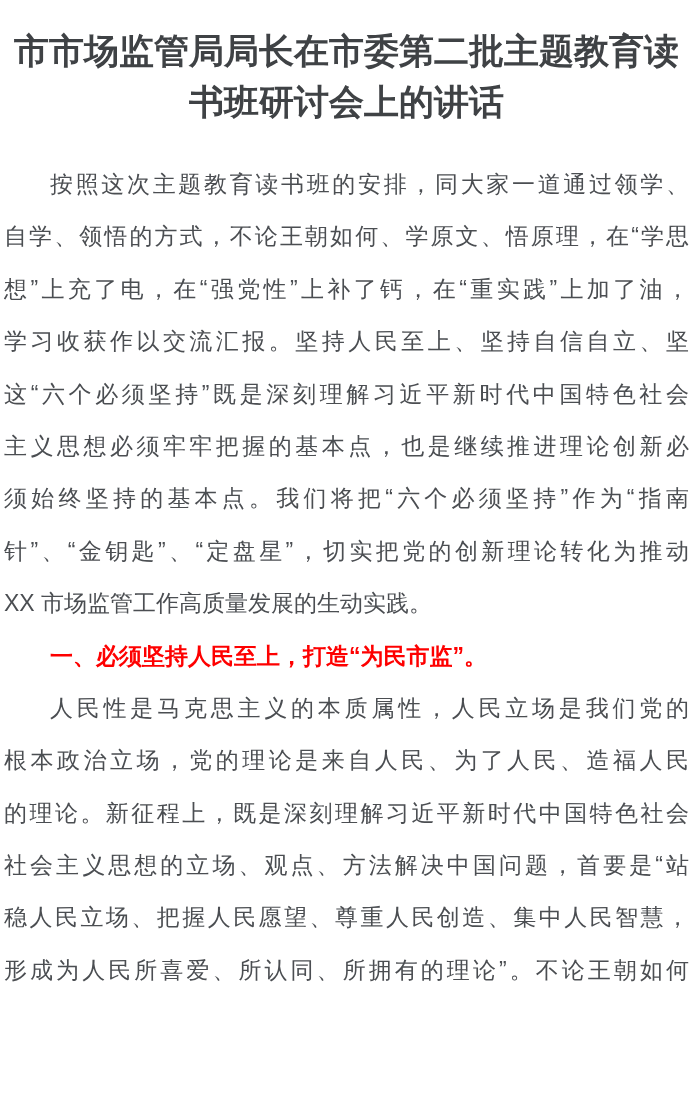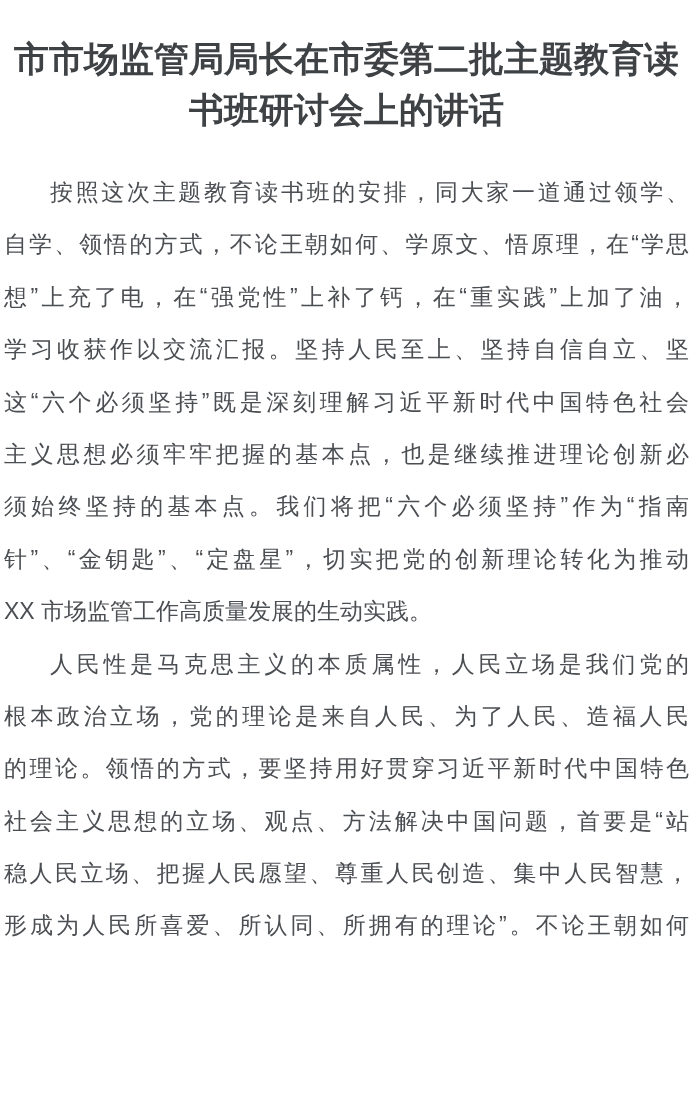--- a/index.html
+++ b/index.html
@@ -12,21 +12,21 @@
     height: 1097px;
     overflow: hidden;
     font-family: "Liberation Sans", sans-serif;
   }
   .page {
     width: 685px;
     padding: 0 4px;
     box-sizing: content-box;
   }
   .title {
-    margin: 8px;
+    margin: 0;
     padding-top: 25px;
     font-size: 35px;
     font-weight: bold;
     line-height: 51px;
     text-align: center;
     color: var(--c-title, #3f4245);
   }
   .content {
     margin-top: 31px;
   }
@@ -63,22 +63,25 @@
         <div class="line justify indent">按照这次主题教育读书班的安排，同大家一道通过领学、</div>
         <div class="line justify">自学、领悟的方式，不论王朝如何、学原文、悟原理，在“学思</div>
         <div class="line justify">想”上充了电，在“强党性”上补了钙，在“重实践”上加了油，</div>
         <div class="line justify">学习收获作以交流汇报。坚持人民至上、坚持自信自立、坚</div>
         <div class="line justify">这“六个必须坚持”既是深刻理解习近平新时代中国特色社会</div>
         <div class="line justify">主义思想必须牢牢把握的基本点，也是继续推进理论创新必</div>
         <div class="line justify">须始终坚持的基本点。我们将把“六个必须坚持”作为“指南</div>
         <div class="line justify">针”、“金钥匙”、“定盘星”，切实把党的创新理论转化为推动</div>
         <div class="line">XX 市场监管工作高质量发展的生动实践。</div>
       </div>
+      <div class="paragraph heading">
+        <div class="line indent">一、必须坚持人民至上，打造“为民市监”。</div>
+      </div>
       <div class="paragraph">
         <div class="line justify indent">人民性是马克思主义的本质属性，人民立场是我们党的</div>
         <div class="line justify">根本政治立场，党的理论是来自人民、为了人民、造福人民</div>
-        <div class="line justify">的理论。领悟的方式，要坚持用好贯穿习近平新时代中国特色</div>
+        <div class="line justify">的理论。新征程上，既是深刻理解习近平新时代中国特色社会</div>
         <div class="line justify">社会主义思想的立场、观点、方法解决中国问题，首要是“站</div>
         <div class="line justify">稳人民立场、把握人民愿望、尊重人民创造、集中人民智慧，</div>
         <div class="line justify">形成为人民所喜爱、所认同、所拥有的理论”。不论王朝如何</div>
       </div>
     </div>
 </div>
 
 </body></html>

